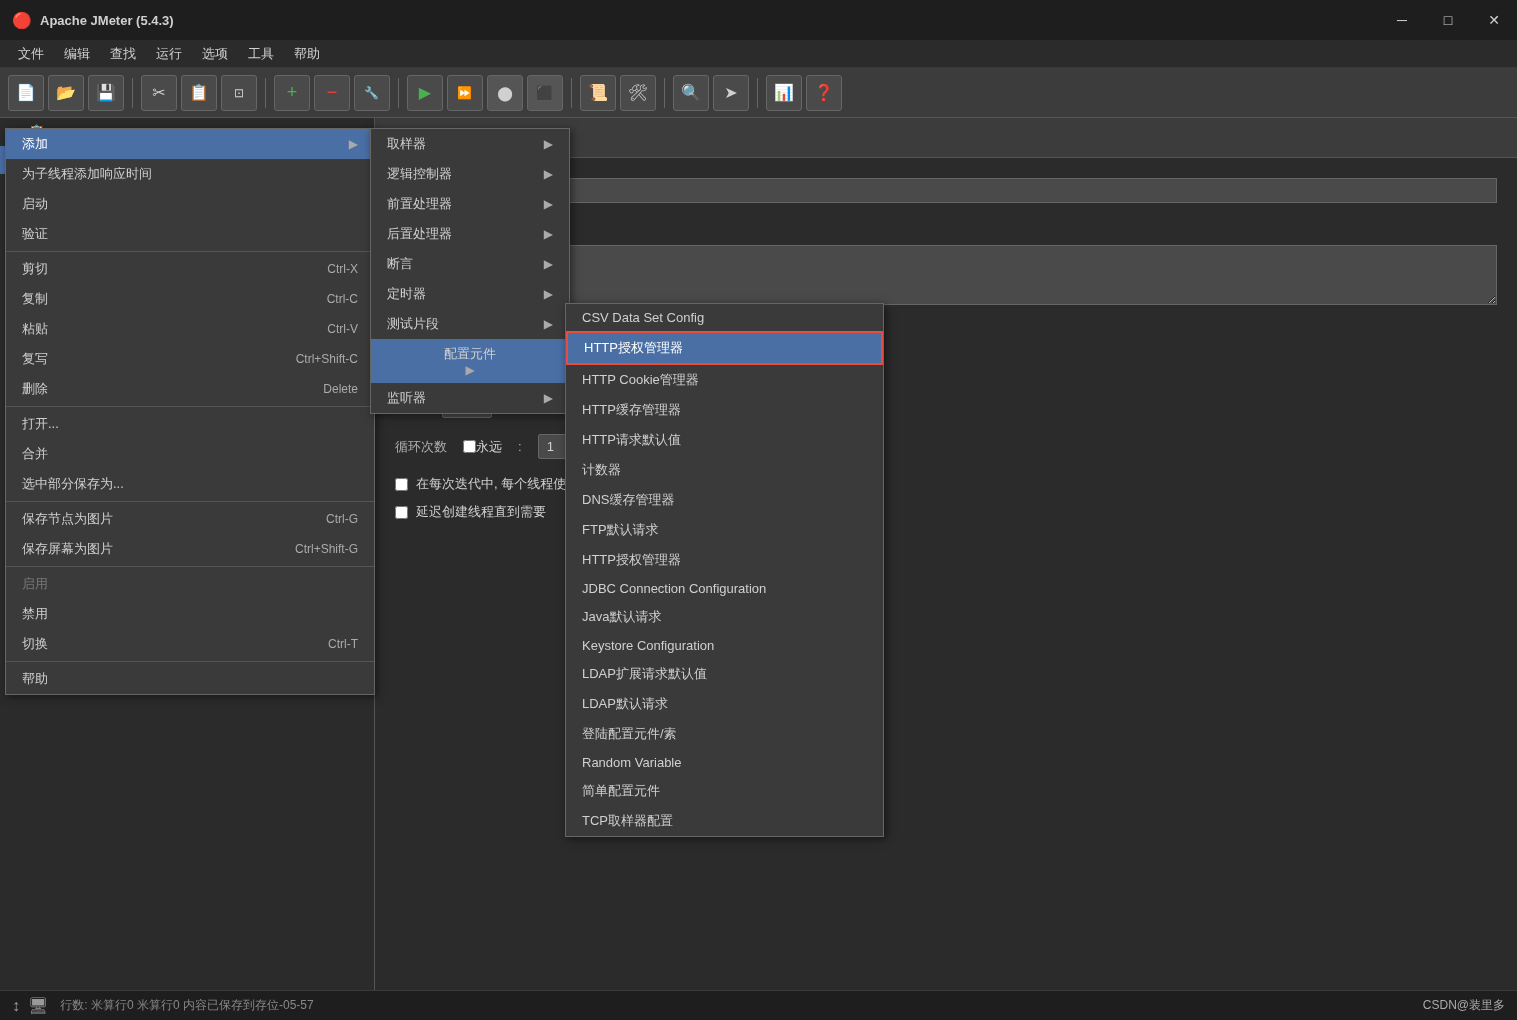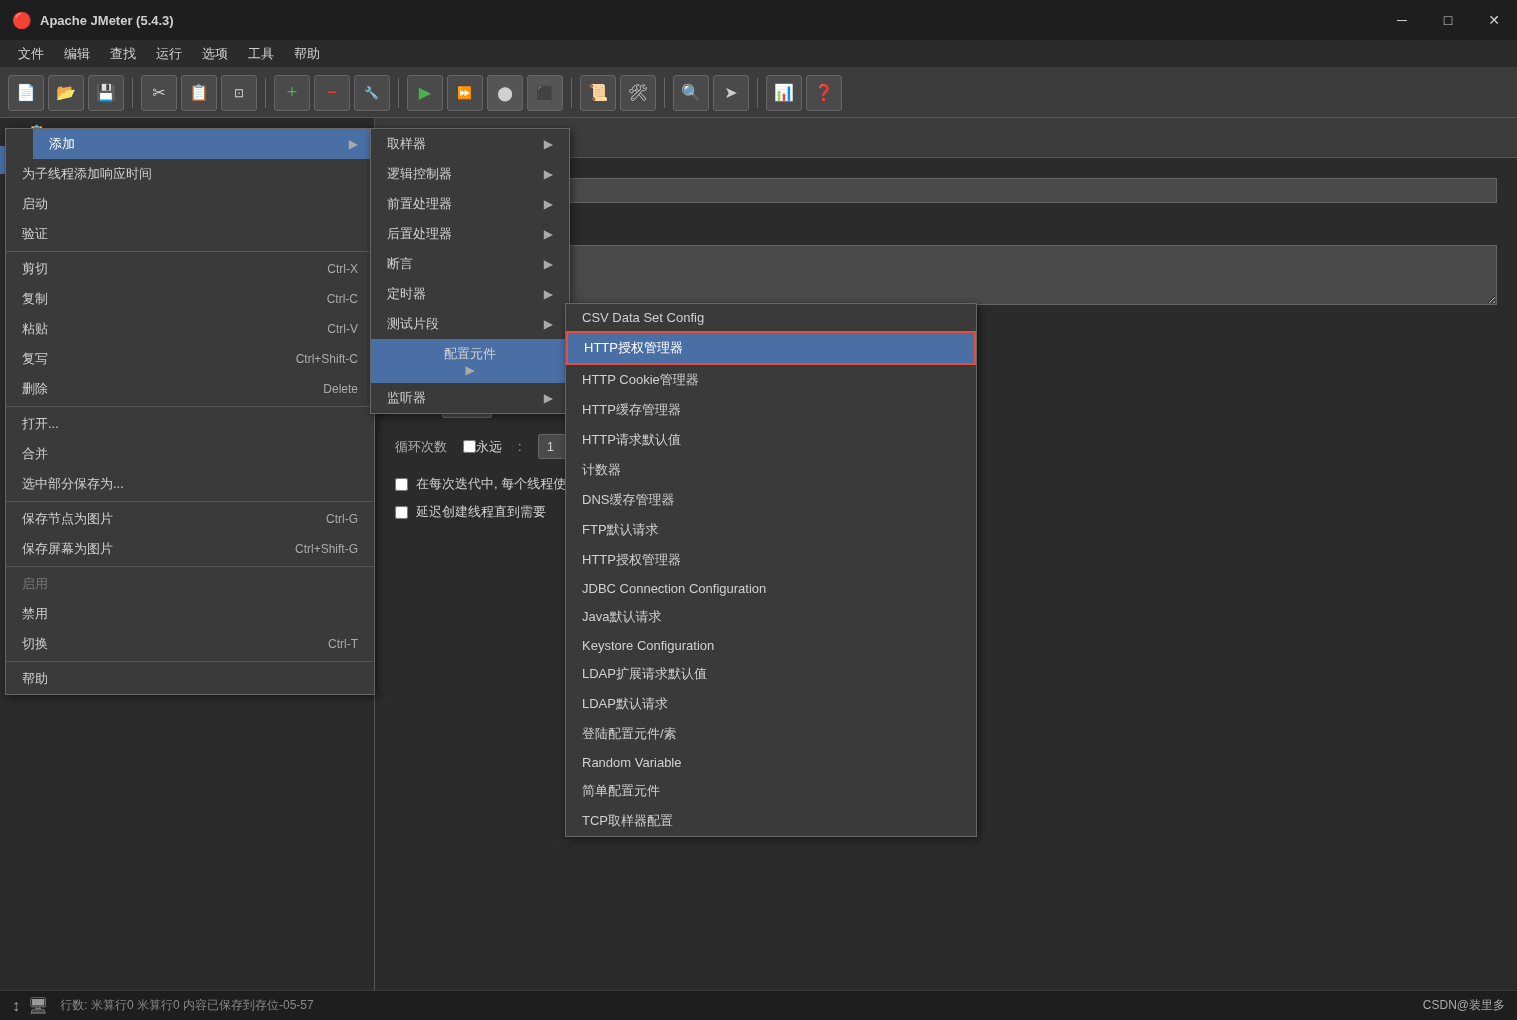--- a/index.html
+++ b/index.html
@@ -248,31 +248,30 @@
       border: 1px solid #666;
       box-shadow: 2px 2px 8px rgba(0,0,0,0.5);
       z-index: 101;
     }
 
     
     #ctx-menu-3 {
       position: absolute;
       top: 175px;
       left: 570px;
-      width: 412px;
+      width: 319px;
       background: #3a3a3a;
       border: 1px solid #666;
       box-shadow: 2px 2px 8px rgba(0,0,0,0.5);
       z-index: 102;
     }
 
     .ctx-item-highlighted {
       background: #4a6fa5;
       color: white;
-      margin-left: 27px;
     }
     .ctx-item-active {
       background: #4a6fa5;
       flex-direction: column;
     }
 
     
     .tg-name-row {
       display: flex;
       align-items: center;

